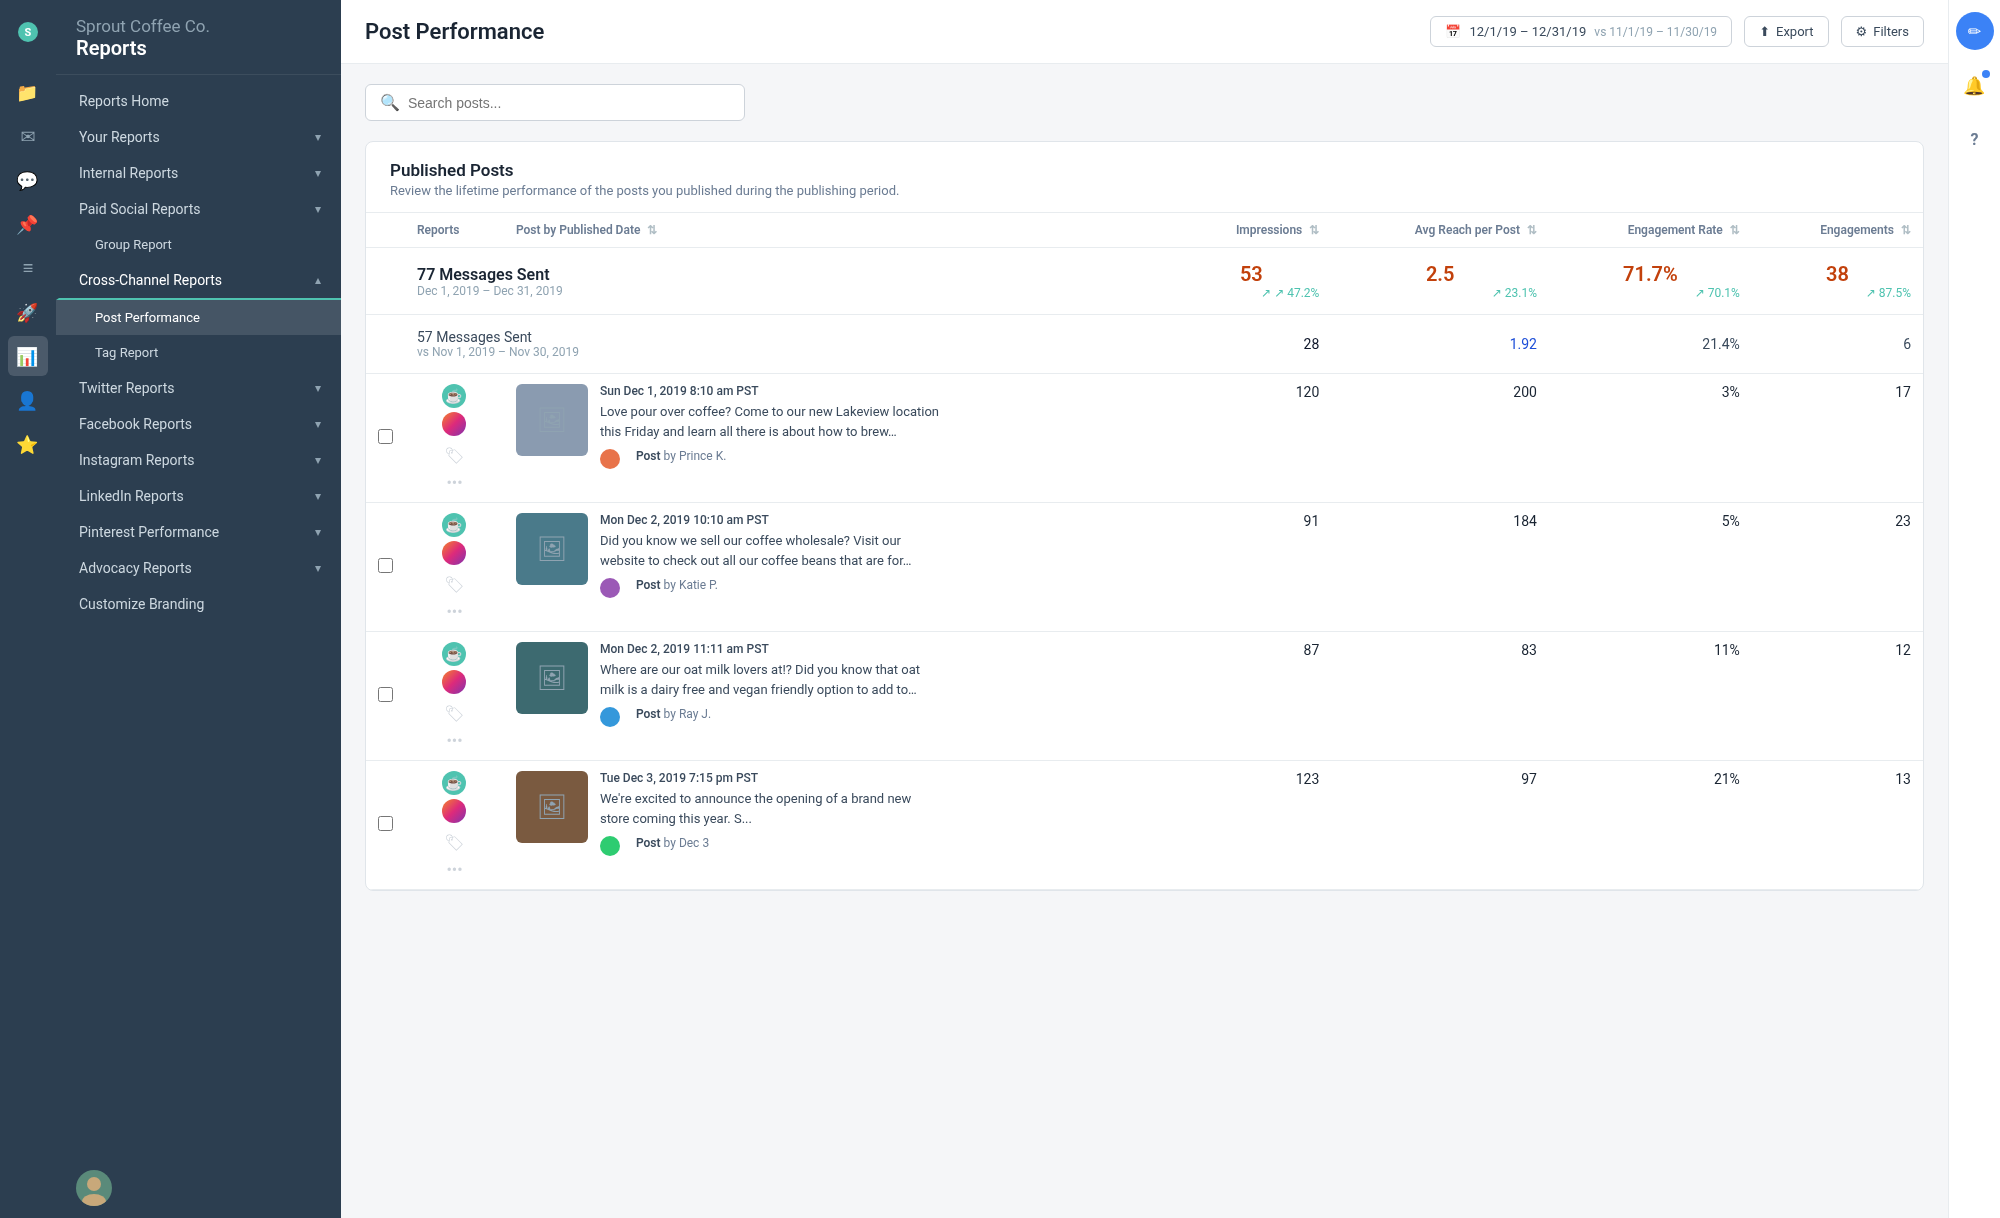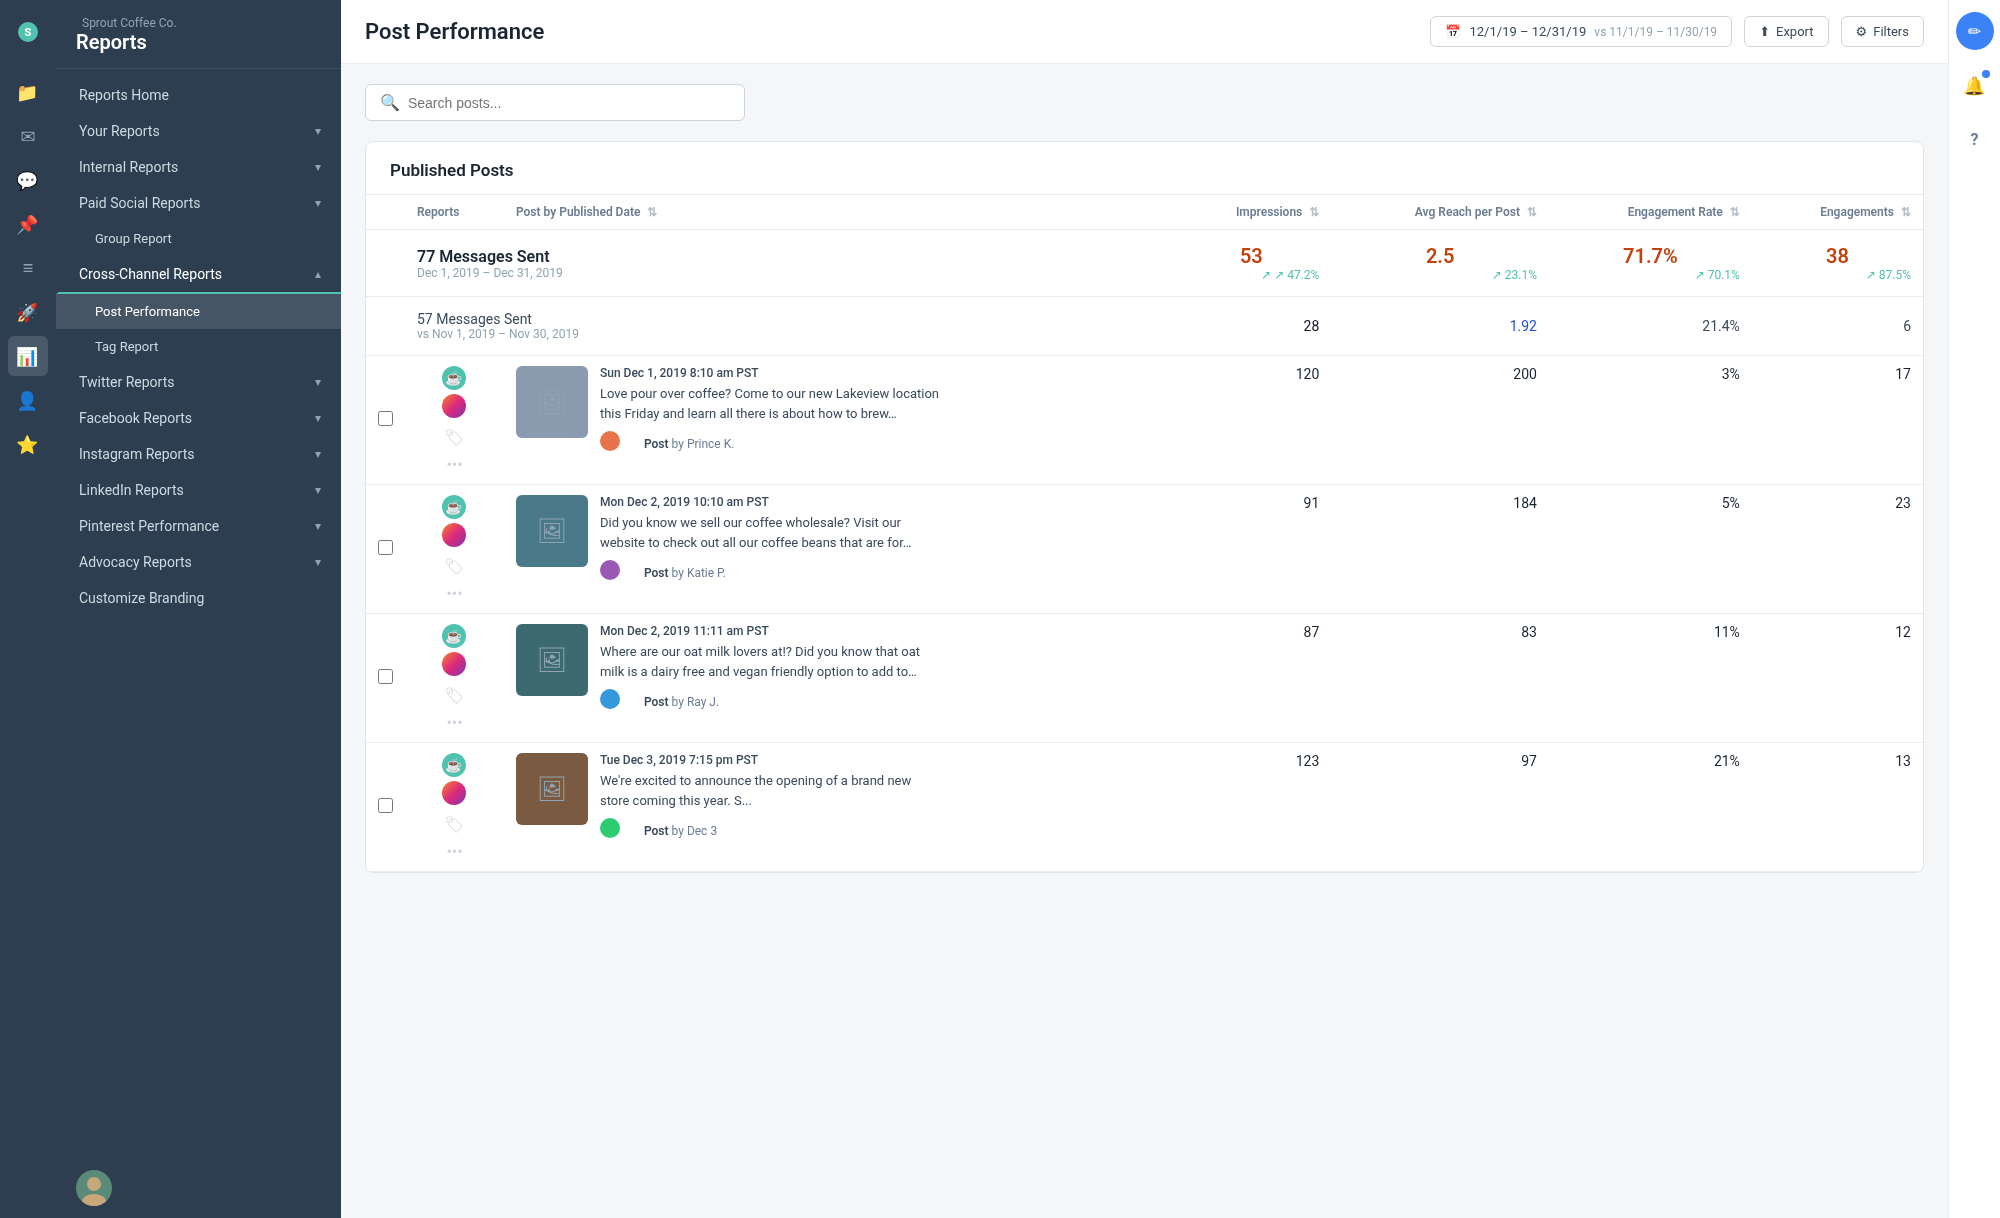--- a/index.html
+++ b/index.html
@@ -36,21 +36,21 @@
       color: #cdd8e0;
       display: flex;
       flex-direction: column;
       overflow-y: auto;
       flex-shrink: 0;
     }
     .sidebar-header {
       padding: 16px 20px 14px;
       border-bottom: 1px solid rgba(255,255,255,0.08);
     }
-    .sidebar-header .company { font-size: 12px; color: #8fa3b1; margin-left: 6px; }
+    .sidebar-header .company { font-size: 17px; color: #8fa3b1; }
     .sidebar-header .title { font-size: 20px; font-weight: 600; color: #fff; }
 
     .sidebar-nav { flex: 1; padding: 8px 0; }
     .nav-item {
       display: flex; align-items: center;
       padding: 10px 20px;
       cursor: pointer;
       font-size: 14px;
       color: #cdd8e0;
       border-left: 3px solid transparent;
@@ -173,21 +173,21 @@
 
     .post-thumb {
       width: 72px; height: 72px; border-radius: 6px;
       background: #b0bec5; overflow: hidden; flex-shrink: 0;
       display: flex; align-items: center; justify-content: center;
       font-size: 24px; color: #8fa3b1;
     }
     .post-content-wrap { display: flex; gap: 12px; align-items: flex-start; }
     .post-meta .post-time { font-size: 12px; color: #3a4a5c; font-weight: 500; }
     .post-meta .post-text { font-size: 13px; color: #3a4a5c; margin-top: 4px; line-height: 1.5; max-width: 340px; }
-    .post-author { display: flex; align-items: flex-end; gap: 24px; margin-top: 8px; }
+    .post-author { display: flex; align-items: flex-start; gap: 16px; margin-top: 8px; }
     .post-author .author-text { font-size: 12px; color: #6b7c93; }
     .author-bold { font-weight: 600; color: #3a4a5c; }
 
     input[type=checkbox] { cursor: pointer; width: 15px; height: 15px; }
 
     .teal { color: #4fc3b0; }
   </style>
 </head>
 <body>
 
@@ -304,20 +304,21 @@
   <div class="content">
 
     <div class="search-bar">
       <span class="search-icon-inner">🔍</span>
       <input type="text" placeholder="Search posts..." style="">
     </div>
 
     <div class="card">
       <div class="card-header">
         <h2>Published Posts</h2>
+        <p>Review the lifetime performance of the posts you published during the publishing period.</p>
       </div>
       <table class="posts-table">
         <thead>
           <tr>
             <th style="width:32px;"></th>
             <th class="left">
               <span>Reports</span>
             </th>
             <th class="left" style="cursor:pointer;">
               <span>Post by Published Date</span>

